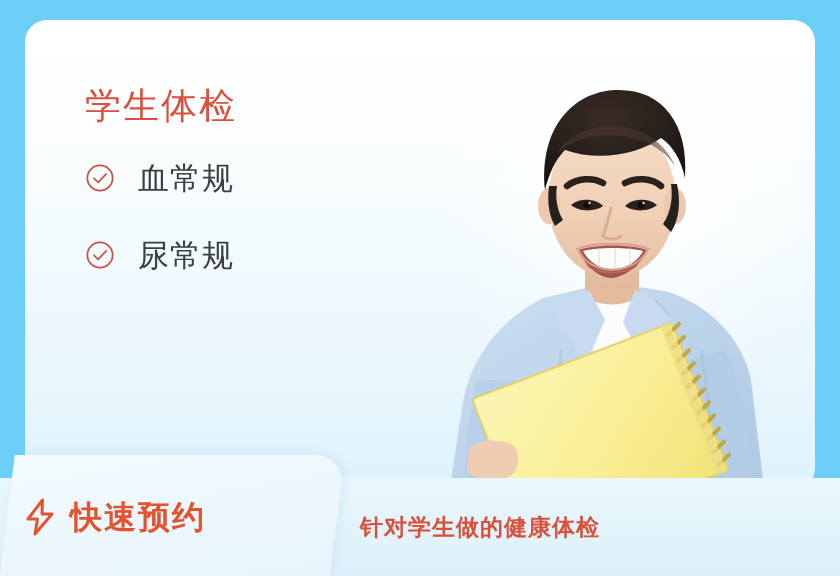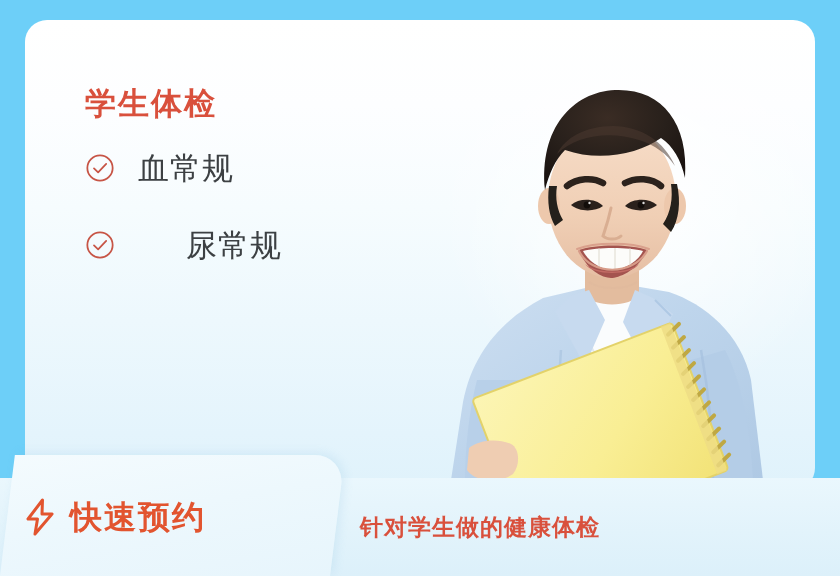--- a/index.html
+++ b/index.html
@@ -54,41 +54,42 @@
   }
 
   
   .copy {
     position: absolute;
     left: 60px;
     top: 68px;
     width: 360px;
   }
   .title {
-    font-size: 31px;
+    font-size: 36px;
     line-height: 1.0;
-    font-weight: 700;
+    font-weight: 400;
     color: #D9503C;
     letter-spacing: 2px;
     margin: 0 0 34px 0;
     white-space: nowrap;
   }
 
   .check-list {
     list-style: none;
     margin: 0;
     padding: 0;
   }
   .check-item {
     display: flex;
+    align-items: center;
     height: 40px;
     margin-bottom: 37px;
     font-family: Liberation Serif, serif;
   }
-  .check-item:last-child { margin-bottom: 11px; gap: 48px; }
+  .check-item:last-child { margin-bottom: 11px; }
 
   .check-icon {
     flex: 0 0 auto;
     width: 30px;
     height: 30px;
     margin-right: 23px;
     display: block;
   }
   .check-label {
     font-size: 31px;

